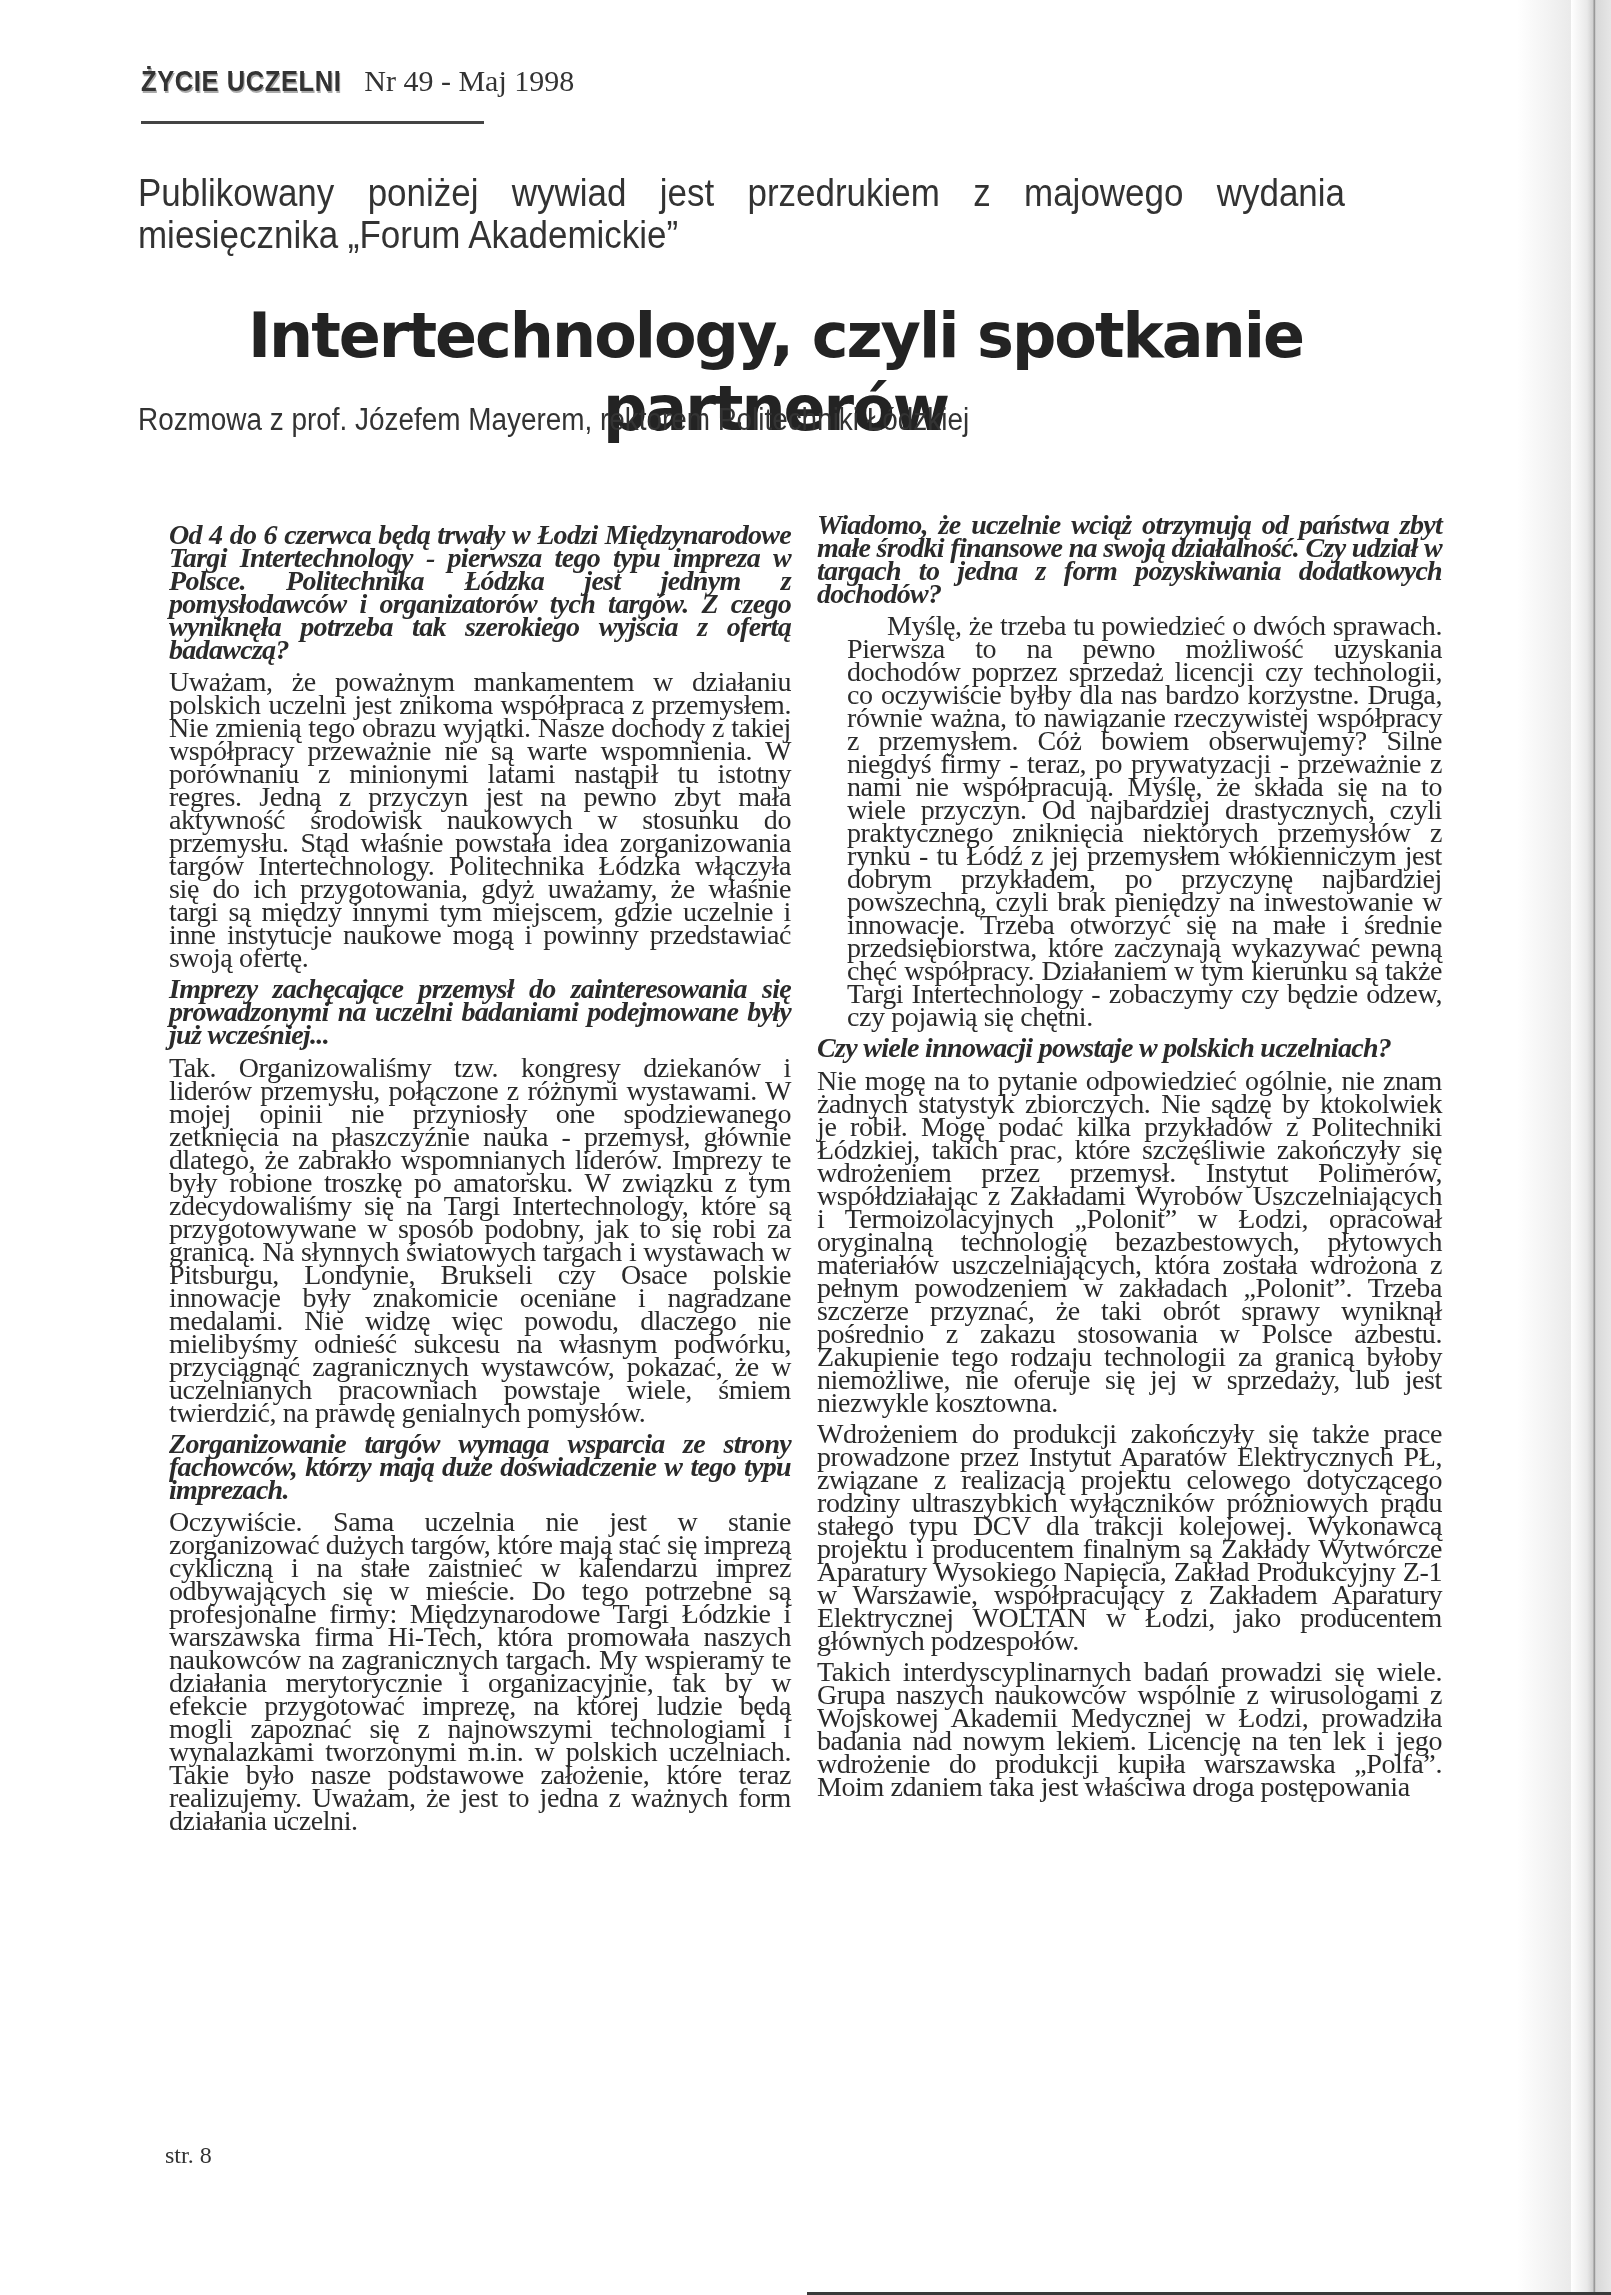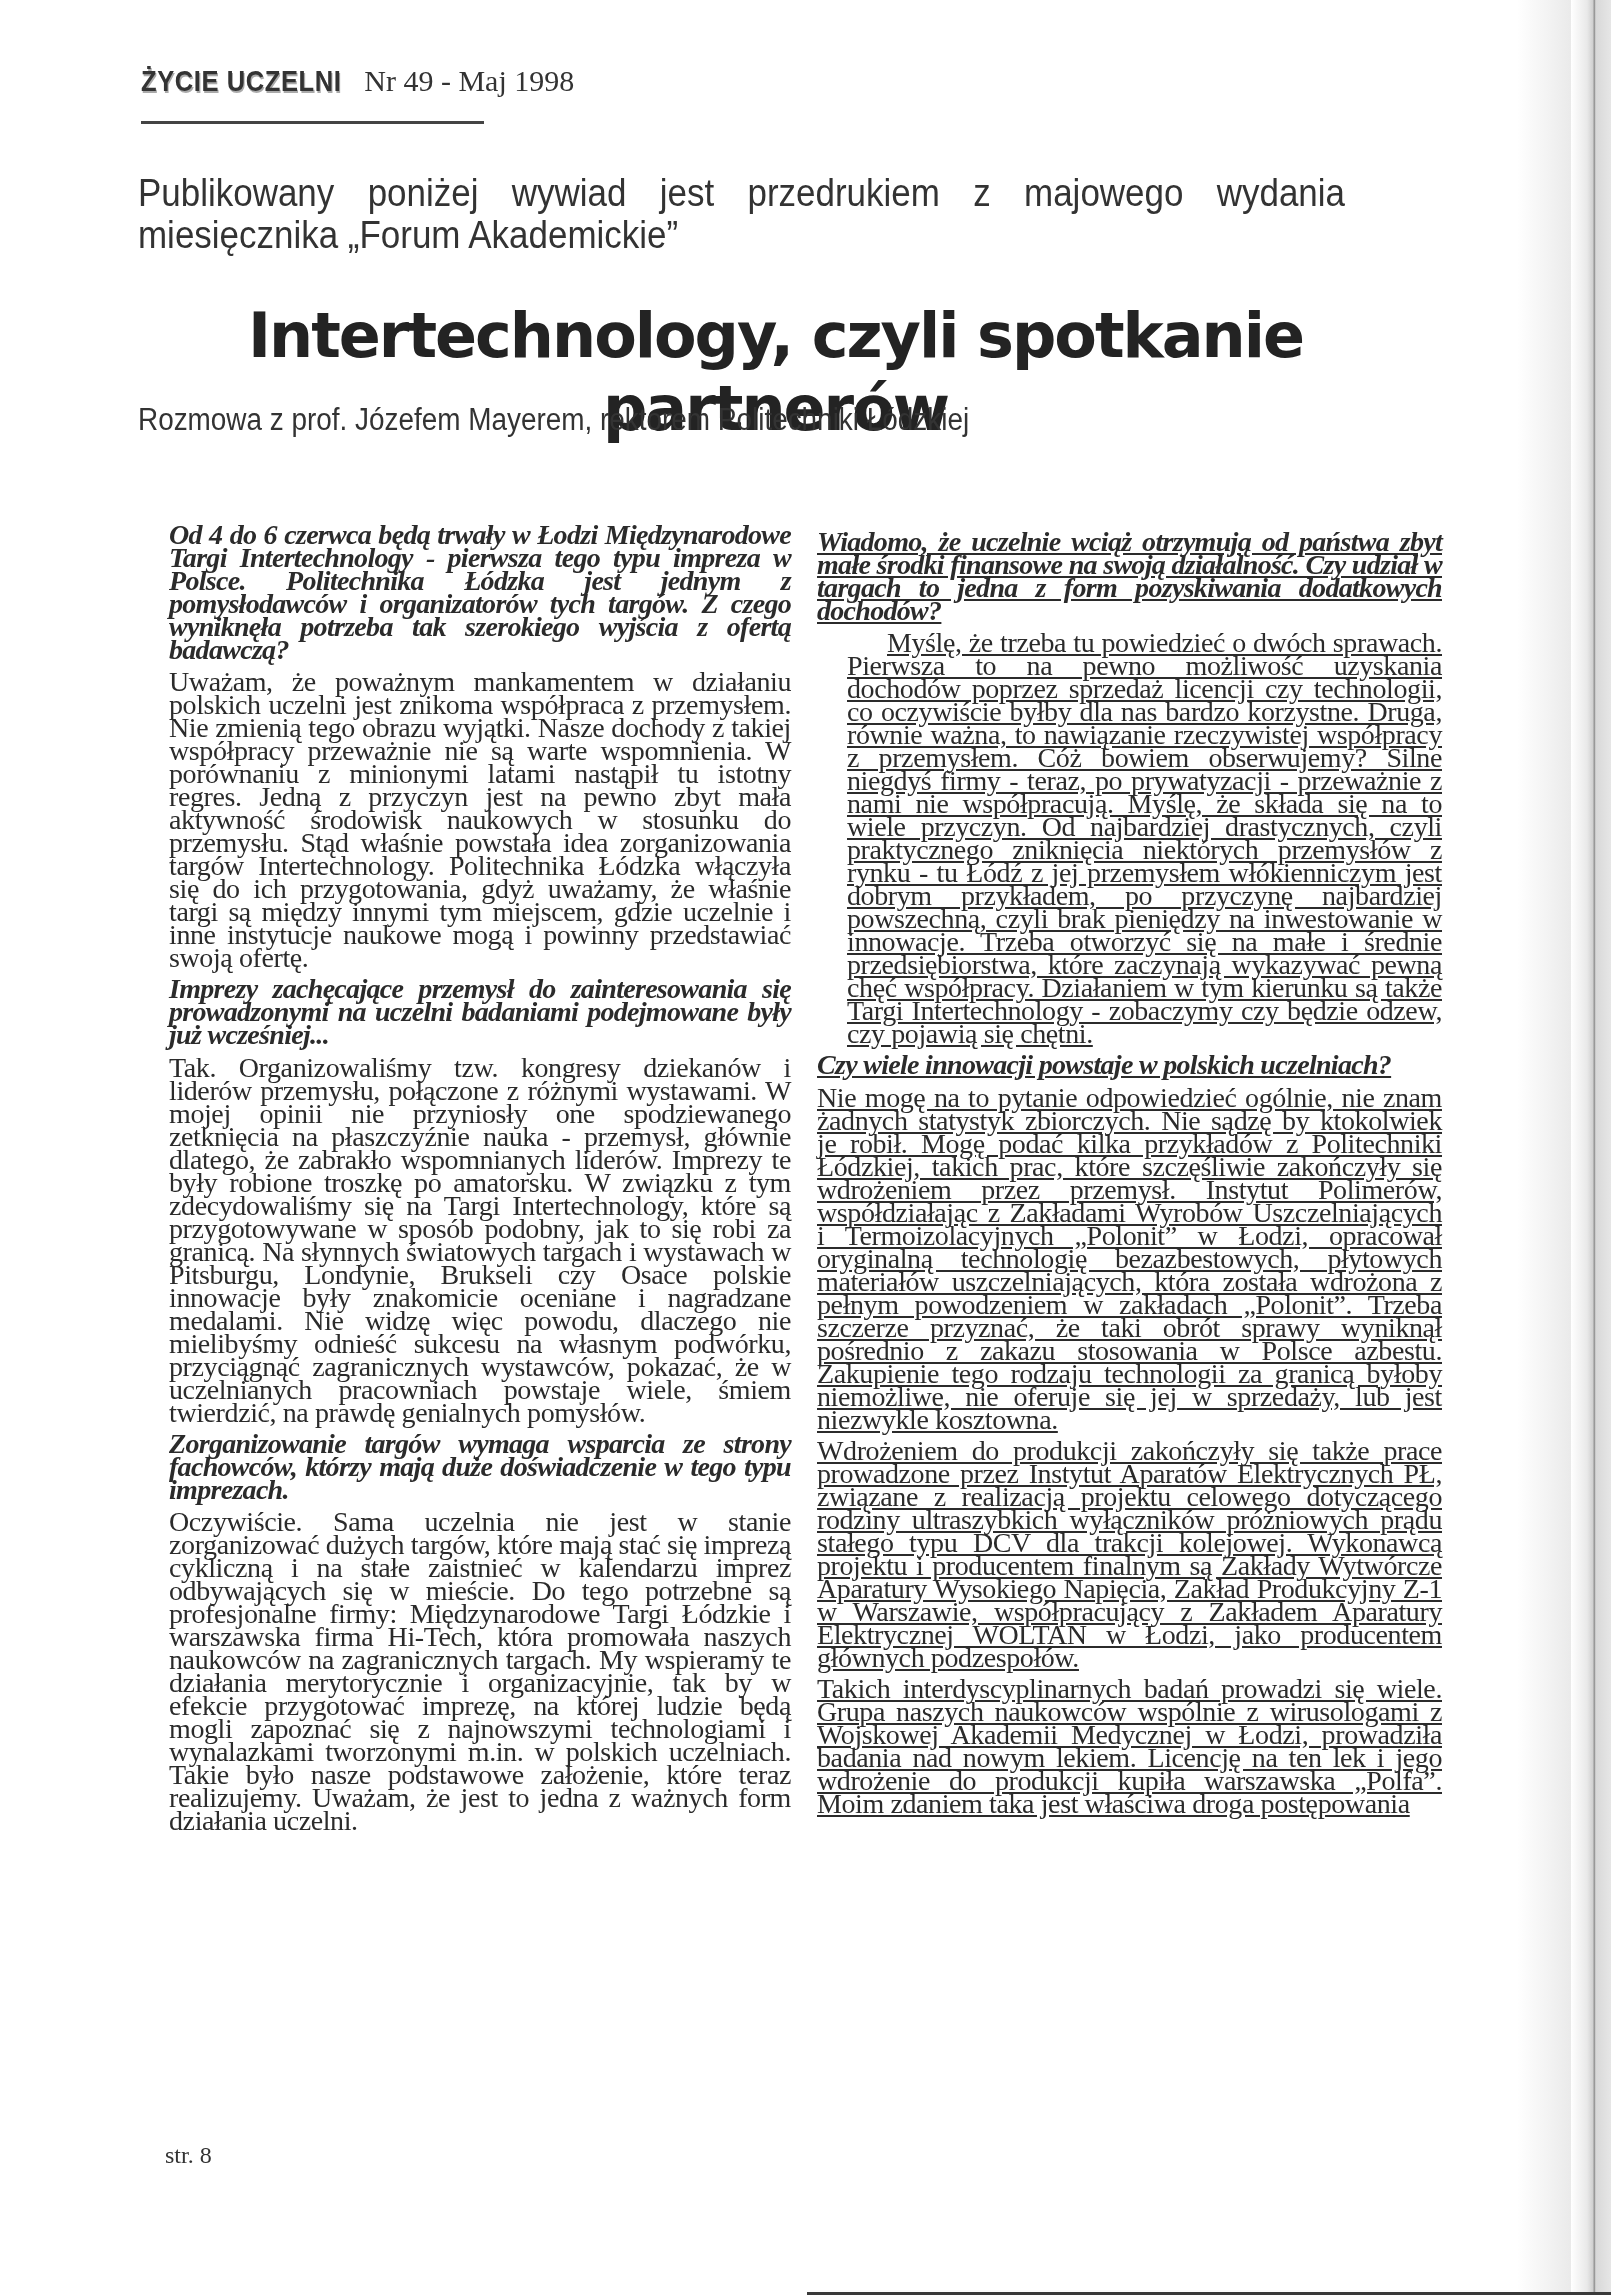--- a/index.html
+++ b/index.html
@@ -48,21 +48,21 @@
     position: absolute; left: 138px; top: 402px;
     font-family: "Liberation Sans", "DejaVu Sans", sans-serif;
     font-size: 31px; color: #333; transform: scaleX(0.9); transform-origin: left; white-space: nowrap;
   }
   .col {
     position: absolute; top: 518px; width: 622px;
     font-size: 28px; line-height: 23px; text-align: justify; color: #2b2b2b;
     hyphens: manual;
   }
   .col.left { left: 169px; top: 523px; }
-  .col.right { left: 817px; top: 530px; width: 625px; text-decoration: underline; }
+  .col.right { left: 817px; top: 513px; width: 625px; }
   .col p { margin: 0 0 8px 0; letter-spacing: -0.4px; }
   .col p.q {
     font-style: italic; font-weight: bold; letter-spacing: -0.7px; margin-bottom: 9.4px;
   }
   .col p.indent { text-indent: 40px; margin-left: 30px; }
   .col p.tight { margin-bottom: 8px; }
   .pagenum {
     position: absolute; left: 165px; top: 2142px; font-size: 24px; color: #333;
   }
 </style>

